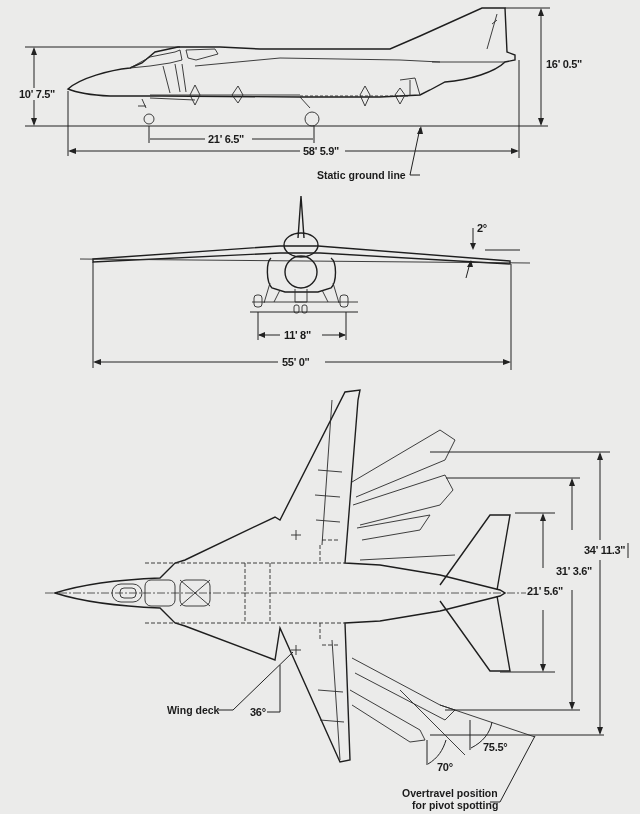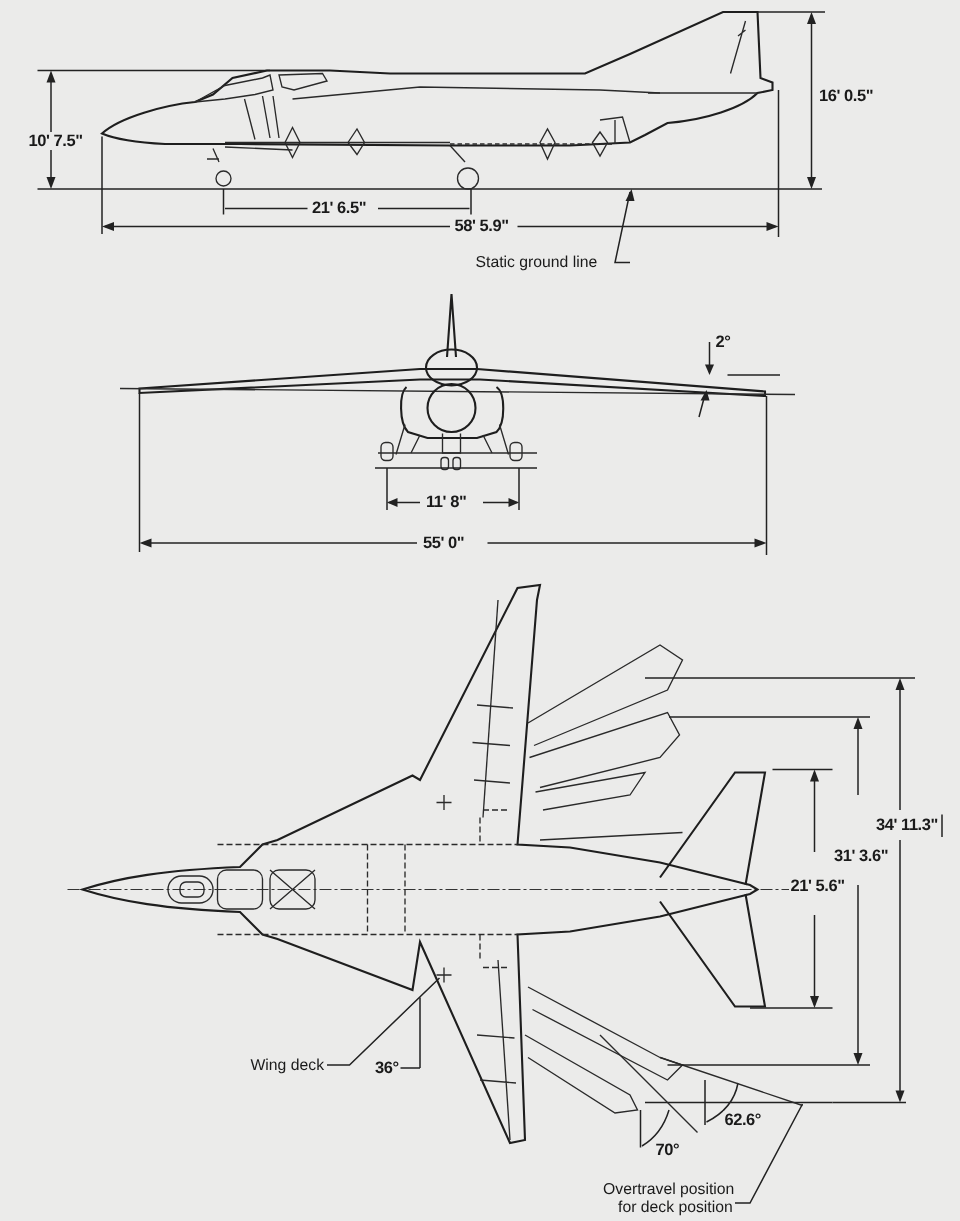--- a/index.html
+++ b/index.html
@@ -4,21 +4,21 @@
 <style>
   html, body { margin: 0; padding: 0; }
   body { width: 640px; height: 814px; background: #ebebea; overflow: hidden; position: relative; font-family: "Liberation Sans", sans-serif; }
   svg { position: absolute; left: 0; top: 0; }
   .ln { stroke: #1e1e1e; stroke-width: 1.4; fill: none; }
   .thin { stroke: #2a2a2a; stroke-width: 0.9; fill: none; }
   .dash { stroke: #2a2a2a; stroke-width: 0.9; fill: none; stroke-dasharray: 4 2; }
   .cl { stroke: #333; stroke-width: 0.8; fill: none; stroke-dasharray: 8 2 2 2; }
   .dim { stroke: #222; stroke-width: 1; fill: none; }
   .lbl { position: absolute; font-size: 11px; font-weight: bold; color: #1a1a1a; font-family: "Liberation Sans Narrow", "Liberation Sans", sans-serif; letter-spacing: -0.3px; white-space: nowrap; background: #ebebea; padding: 0 1px; line-height: 12px; }
-  .note { position: absolute; font-size: 10.5px; font-weight: normal; color: #1a1a1a; white-space: nowrap; line-height: 12px; }
+  .note { position: absolute; font-size: 10.5px; font-weight: bold; color: #1a1a1a; white-space: nowrap; line-height: 12px; }
 </style>
 </head>
 <body>
 
 <svg width="640" height="814" viewBox="0 0 640 814">
 
   <g>
 
     <line class="dim" x1="25" y1="47" x2="180" y2="47"></line>
     <line class="dim" x1="25" y1="126" x2="548" y2="126"></line>
@@ -199,15 +199,15 @@
 <span class="lbl" style="left:476px;top:222px;">2°</span>
 <span class="lbl" style="left:283px;top:329px;">11' 8"</span>
 <span class="lbl" style="left:281px;top:356px;">55' 0"</span>
 
 <span class="lbl" style="left:583px;top:544px;">34' 11.3"</span>
 <span class="lbl" style="left:555px;top:565px;">31' 3.6"</span>
 <span class="lbl" style="left:526px;top:585px;">21' 5.6"</span>
 <span class="note" style="left:167px;top:704px;">Wing deck</span>
 <span class="lbl" style="left:249px;top:706px;">36°</span>
 <span class="lbl" style="left:436px;top:761px;">70°</span>
-<span class="lbl" style="left:482px;top:741px;">62.6°</span>
+<span class="lbl" style="left:482px;top:741px;">75.5°</span>
 <span class="note" style="left:402px;top:787px;">Overtravel position</span>
-<span class="note" style="left:412px;top:799px;">for deck position</span>
+<span class="note" style="left:412px;top:799px;">for pivot spotting</span>
 
 </body></html>

